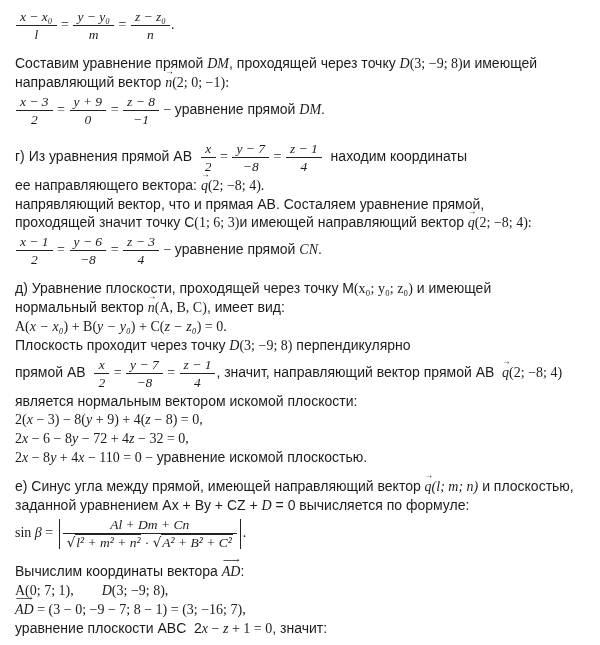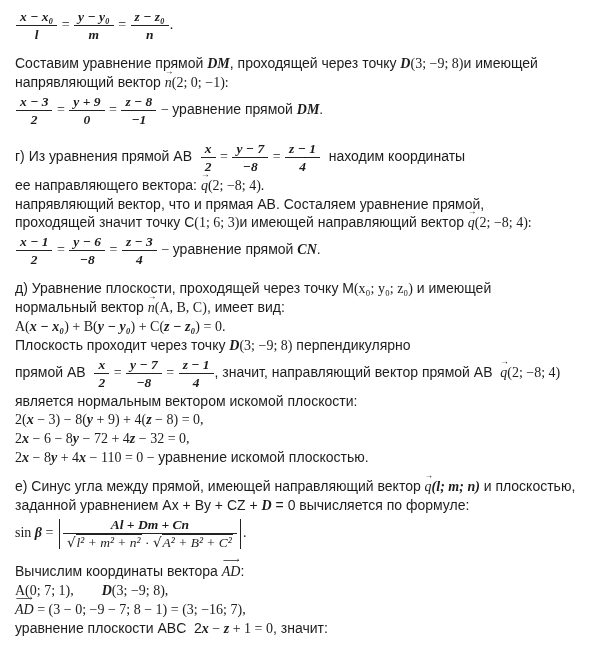--- a/index.html
+++ b/index.html
@@ -11,21 +11,21 @@
   #doc{
     padding:7px 12px 0 15px;
     font-family:"Liberation Sans","DejaVu Sans",sans-serif;
     font-size:14px;
     line-height:18px;
     color:#1c1c1c;
   }
   .line{white-space:pre-wrap;min-height:18px;}
   .line.gap{margin-top:10px;}
   .line.eq{padding:2px 0;}
-  .mi{font-family:"Liberation Serif","DejaVu Serif",serif;font-style:italic;font-weight:bold;}
+  .mi{font-family:"Liberation Serif","DejaVu Serif",serif;font-style:italic;}
   .mu{font-family:"Liberation Serif","DejaVu Serif",serif;font-style:normal;}
   .frac{
     display:inline-block;vertical-align:middle;text-align:center;
     font-family:"Liberation Serif","DejaVu Serif",serif;font-style:italic;
     font-size:13.5px;line-height:15px;margin:0 1px;
   }
   .frac .num{display:block;border-bottom:1px solid #222;padding:0 4px 1px;}
   .frac .den{display:block;padding:1px 4px 0;}
   .vec{position:relative;display:inline-block;font-family:"Liberation Serif","DejaVu Serif",serif;font-style:italic;}
   .vec .arrow{position:absolute;top:-7px;left:0;width:100%;text-align:center;font-size:8.5px;line-height:1;font-style:normal;}
@@ -34,21 +34,21 @@
   .sqrt .sign{font-family:"DejaVu Serif","Liberation Serif",serif;font-style:normal;}
   .sqrt .rad{border-top:1px solid #222;font-style:italic;padding:0 1px;}
   .bigbar{display:inline-block;width:1px;height:30px;background:#222;vertical-align:middle;margin:0 2px;}
 </style>
 </head>
 <body>
 
 <div id="doc">
     <div class="line eq"><span class="frac"><span class="num"><span class="mi">x − x₀</span></span><span class="den"><span class="mi">l</span></span></span><span class="mu"> = </span><span class="frac"><span class="num"><span class="mi">y − y₀</span></span><span class="den"><span class="mi">m</span></span></span><span class="mu"> = </span><span class="frac"><span class="num"><span class="mi">z − z₀</span></span><span class="den"><span class="mi">n</span></span></span><span class="mu">.</span></div>
     <div class="line gap"><span class="txt">Составим уравнение прямой </span><span class="mi">DM</span><span class="txt">, проходящей через точку </span><span class="mi">D</span><span class="mu">(3; −9; 8)</span><span class="txt">и имеющей</span></div>
-    <div class="line"><span class="txt">напрявляющий вектор </span><span class="vec"><span class="arrow">→</span><span class="base">n</span></span><span class="mu">(2; 0; −1):</span></div>
+    <div class="line"><span class="txt">направляющий вектор </span><span class="vec"><span class="arrow">→</span><span class="base">n</span></span><span class="mu">(2; 0; −1):</span></div>
     <div class="line eq"><span class="frac"><span class="num"><span class="mi">x − 3</span></span><span class="den"><span class="mi">2</span></span></span><span class="mu"> = </span><span class="frac"><span class="num"><span class="mi">y + 9</span></span><span class="den"><span class="mi">0</span></span></span><span class="mu"> = </span><span class="frac"><span class="num"><span class="mi">z − 8</span></span><span class="den"><span class="mi">−1</span></span></span><span class="mu"> − </span><span class="txt">уравнение прямой </span><span class="mi">DM</span><span class="txt">.</span></div>
     <div class="line eq gap"><span class="txt">г) Из уравнения прямой AB  </span><span class="frac"><span class="num"><span class="mi">x</span></span><span class="den"><span class="mi">2</span></span></span><span class="mu"> = </span><span class="frac"><span class="num"><span class="mi">y − 7</span></span><span class="den"><span class="mi">−8</span></span></span><span class="mu"> = </span><span class="frac"><span class="num"><span class="mi">z − 1</span></span><span class="den"><span class="mi">4</span></span></span><span class="txt">  находим координаты</span></div>
     <div class="line"><span class="txt">ее направляющего вектора: </span><span class="vec"><span class="arrow">→</span><span class="base">q</span></span><span class="mu">(2; −8; 4).</span></div>
     <div class="line"><span class="txt">напрявляющий вектор, что и прямая AB. Состаляем уравнение прямой,</span></div>
     <div class="line"><span class="txt">проходящей значит точку C</span><span class="mu">(1; 6; 3)</span><span class="txt">и имеющей направляющий вектор </span><span class="vec"><span class="arrow">→</span><span class="base">q</span></span><span class="mu">(2; −8; 4):</span></div>
     <div class="line eq"><span class="frac"><span class="num"><span class="mi">x − 1</span></span><span class="den"><span class="mi">2</span></span></span><span class="mu"> = </span><span class="frac"><span class="num"><span class="mi">y − 6</span></span><span class="den"><span class="mi">−8</span></span></span><span class="mu"> = </span><span class="frac"><span class="num"><span class="mi">z − 3</span></span><span class="den"><span class="mi">4</span></span></span><span class="mu"> − </span><span class="txt">уравнение прямой </span><span class="mi">CN</span><span class="txt">.</span></div>
     <div class="line gap"><span class="txt">д) Уравнение плоскости, проходящей через точку M</span><span class="mu">(x₀; y₀; z₀)</span><span class="txt"> и имеющей</span></div>
     <div class="line"><span class="txt">нормальный вектор </span><span class="vec"><span class="arrow">→</span><span class="base">n</span></span><span class="mu">(A, B, C)</span><span class="txt">, имеет вид:</span></div>
     <div class="line"><span class="mu">A(</span><span class="mi">x − x₀</span><span class="mu">) + B(</span><span class="mi">y − y₀</span><span class="mu">) + C(</span><span class="mi">z − z₀</span><span class="mu">) = 0.</span></div>
     <div class="line"><span class="txt">Плоскость проходит через точку </span><span class="mi">D</span><span class="mu">(3; −9; 8)</span><span class="txt"> перпендикулярно</span></div>

